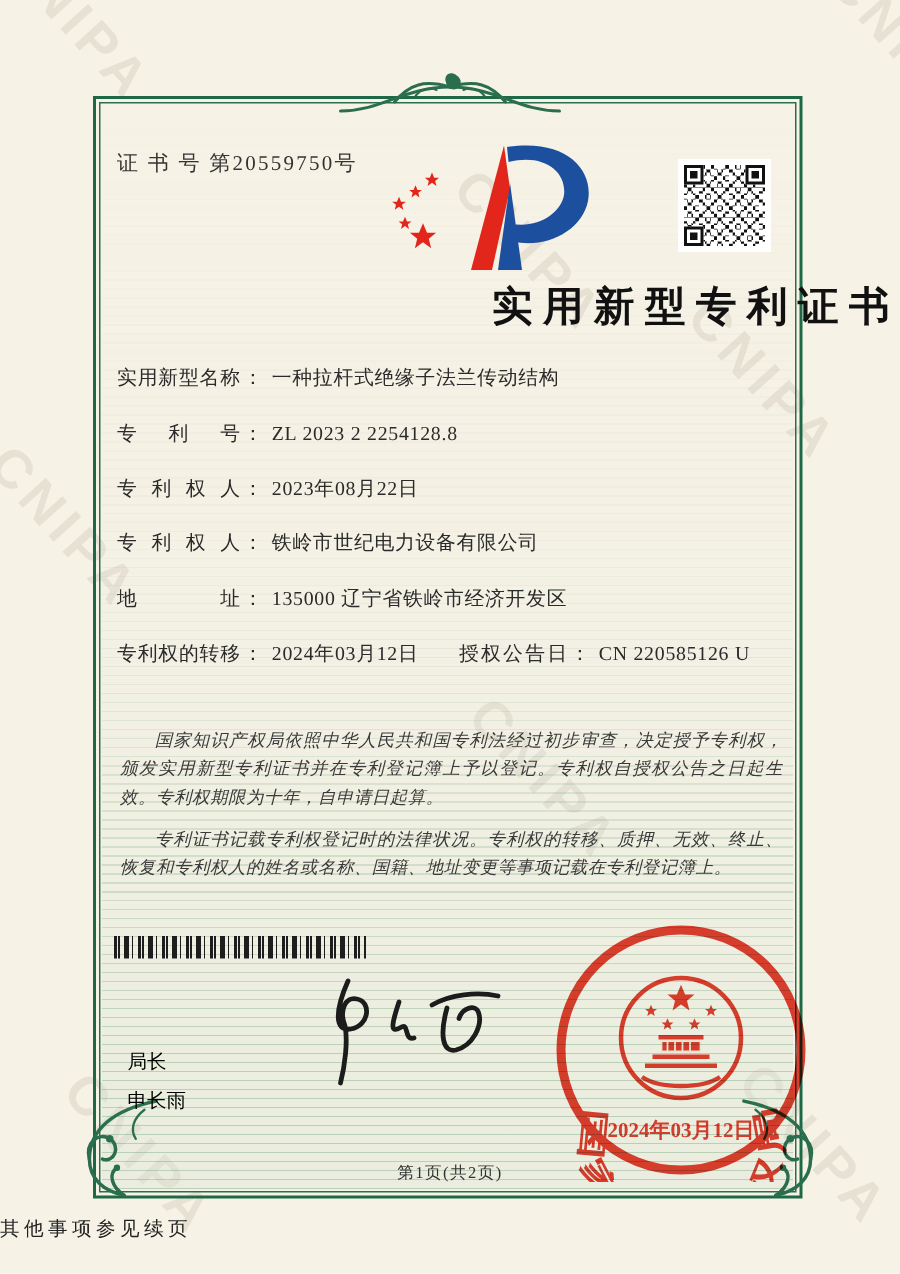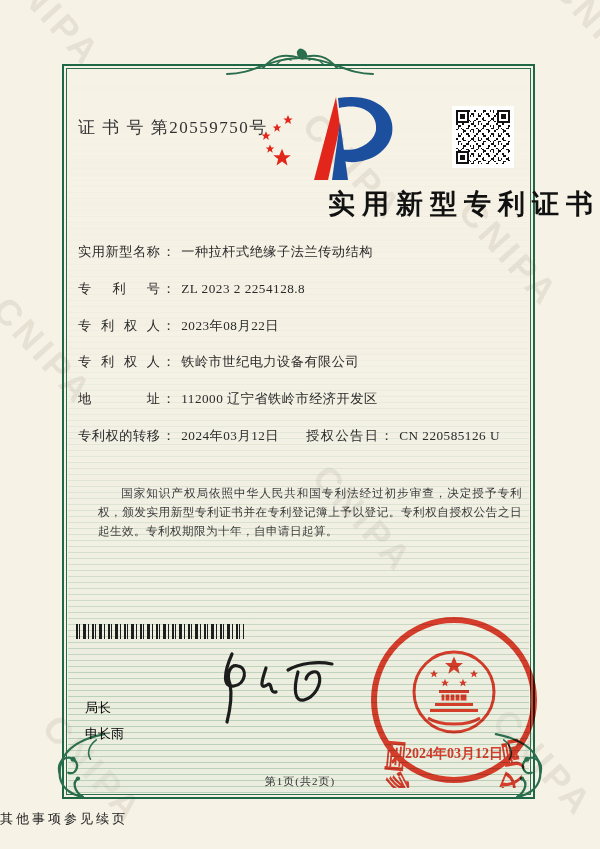--- a/index.html
+++ b/index.html
@@ -31,21 +31,21 @@
       repeating-linear-gradient(0deg, rgba(110,162,122,0.40) 0 1px, rgba(0,0,0,0) 1px 6px),
       linear-gradient(180deg, rgba(214,229,211,0.25) 0%, rgba(214,229,211,0.35) 100%);
     -webkit-mask-image:linear-gradient(180deg, rgba(0,0,0,0) 0%, rgba(0,0,0,0.12) 40%, rgba(0,0,0,0.55) 68%, #000 88%);
     mask-image:linear-gradient(180deg, rgba(0,0,0,0) 0%, rgba(0,0,0,0.12) 40%, rgba(0,0,0,0.55) 68%, #000 88%);
   }
   .ornament-top{position:absolute; left:225px; top:48px; width:150px; height:34px;}
   .flourish{position:absolute; width:58px; height:70px;}
   .flourish.left{left:48px; top:730px;}
   .flourish.right{left:494px; top:730px; transform:scaleX(-1);}
   
-  .cert-no{position:absolute; left:78px; top:116px; font-size:17px; letter-spacing:1.5px; color:#333;font-family:Liberation Serif, serif;}
+  .cert-no{position:absolute; left:78px; top:100px; font-size:14px; letter-spacing:1.5px; color:#333;font-family:Liberation Serif, serif;}
   .logo{position:absolute; left:252px; top:92px; width:158px; height:92px;}
   .qr{position:absolute; left:452px; top:106px; width:62px; height:62px; background:#fff; padding:3px; box-sizing:border-box;}
   .qr-noise{
     position:absolute; inset:4px;
     background:
       repeating-conic-gradient(#111 0% 25%, #fff 0% 50%),
       repeating-conic-gradient(#111 0% 25%, #fff 0% 50%);
     background-size:5px 5px, 8px 8px;
     background-position:0 0, 2px 3px;
     background-blend-mode:lighten;
@@ -65,21 +65,21 @@
     -moz-text-align-last:justify; vertical-align:top;
   }
   .f-colon{display:inline-block; margin:0 6px 0 2px;}
   .f-value{letter-spacing:0.5px;}
   .grant-pair{position:absolute; left:228px; top:0;}
   
   .paras{
     position:absolute; left:80px; top:484px; width:442px;
     font-size:11.6px; line-height:19px; text-align:justify; letter-spacing:0.4px; color:#3a3a3a;
   }
-  .paras p{margin:0 0 9px 18px; text-indent:2em;}
+  .paras p{margin:0 0 9px 0; text-indent:2em;font-style:italic;}
   
   .barcode{
     position:absolute; left:76px; top:624px; width:168px; height:15px;
     background:repeating-linear-gradient(90deg,
       #1d1d1d 0 2px, transparent 2px 3px,
       #1d1d1d 3px 4px, transparent 4px 7px,
       #1d1d1d 7px 10px, transparent 10px 12px,
       #1d1d1d 12px 13px, transparent 13px 16px);
   }
   .sig-block{
@@ -182,32 +182,33 @@
     <div class="field-row">
       <span class="f-label">专利号</span><span class="f-colon">：</span><span class="f-value">ZL 2023 2 2254128.8</span>
     </div>
     <div class="field-row">
       <span class="f-label">专利权人</span><span class="f-colon">：</span><span class="f-value">2023年08月22日</span>
     </div>
     <div class="field-row">
       <span class="f-label">专利权人</span><span class="f-colon">：</span><span class="f-value">铁岭市世纪电力设备有限公司</span>
     </div>
     <div class="field-row">
-      <span class="f-label">地址</span><span class="f-colon">：</span><span class="f-value">112000 辽宁省铁岭市经济开发区</span>
+      <span class="f-label">地址</span><span class="f-colon">：</span><span class="f-value">135000 辽宁省铁岭市经济开发区</span>
     </div>
     <div class="field-row">
       <span class="f-label">专利权的转移</span><span class="f-colon">：</span><span class="f-value">2024年03月12日</span>
       <span class="grant-pair">
         <span class="f-label" style="width:72px">授权公告日</span><span class="f-colon">：</span><span class="f-value">CN 220585126 U</span>
       </span>
     </div>
   </div>
 
   <div class="paras">
     <p>国家知识产权局依照中华人民共和国专利法经过初步审查，决定授予专利权，颁发实用新型专利证书并在专利登记簿上予以登记。专利权自授权公告之日起生效。专利权期限为十年，自申请日起算。</p>
+    <p>专利证书记载专利权登记时的法律状况。专利权的转移、质押、无效、终止、恢复和专利权人的姓名或名称、国籍、地址变更等事项记载在专利登记簿上。</p>
   </div>
 
   <div class="barcode"></div>
 
   <div class="sig-block">
     <div>局长</div>
     <div>申长雨</div>
   </div>
 
   <svg class="signature" viewBox="0 0 160 90">

